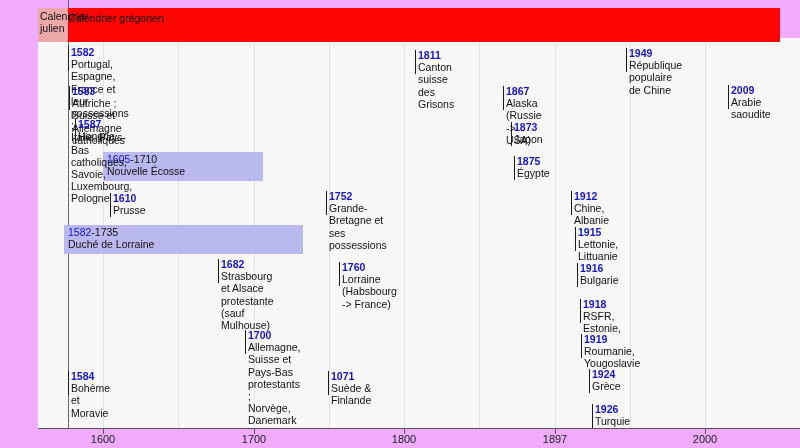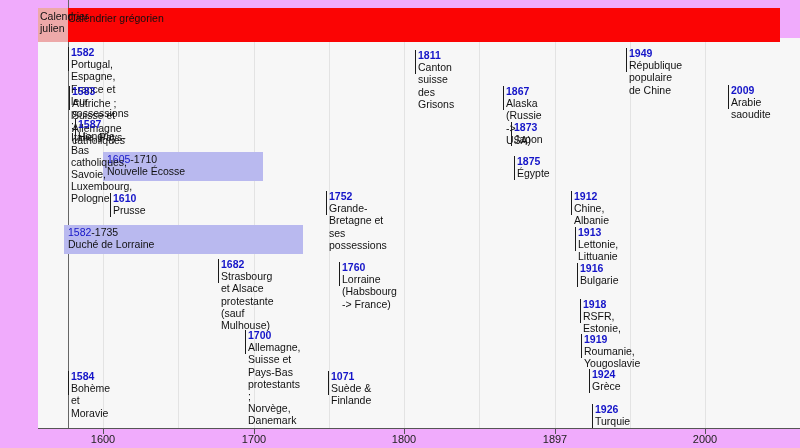--- a/index.html
+++ b/index.html
@@ -190,21 +190,21 @@
         <div class="txt"><span class="yr">1875</span><span>
 Égypte</span></div>
       </div>
       <div class="event" style="left: 571px; top: 190px;">
         <div class="stem" style="height: 24px;"></div>
         <div class="txt"><span class="yr">1912</span><span>
 Chine, Albanie</span></div>
       </div>
       <div class="event" style="left: 575px; top: 226px;">
         <div class="stem" style="height: 24px;"></div>
-        <div class="txt"><span class="yr">1913</span><span>
+        <div class="txt"><span class="yr">1915</span><span>
 Lettonie, Littuanie</span></div>
       </div>
       <div class="event" style="left: 577px; top: 262px;">
         <div class="stem" style="height: 24px;"></div>
         <div class="txt"><span class="yr">1916</span><span>
 Bulgarie</span></div>
       </div>
       <div class="event" style="left: 580px; top: 298px;">
         <div class="stem" style="height: 24px;"></div>
         <div class="txt"><span class="yr">1918</span><span>

